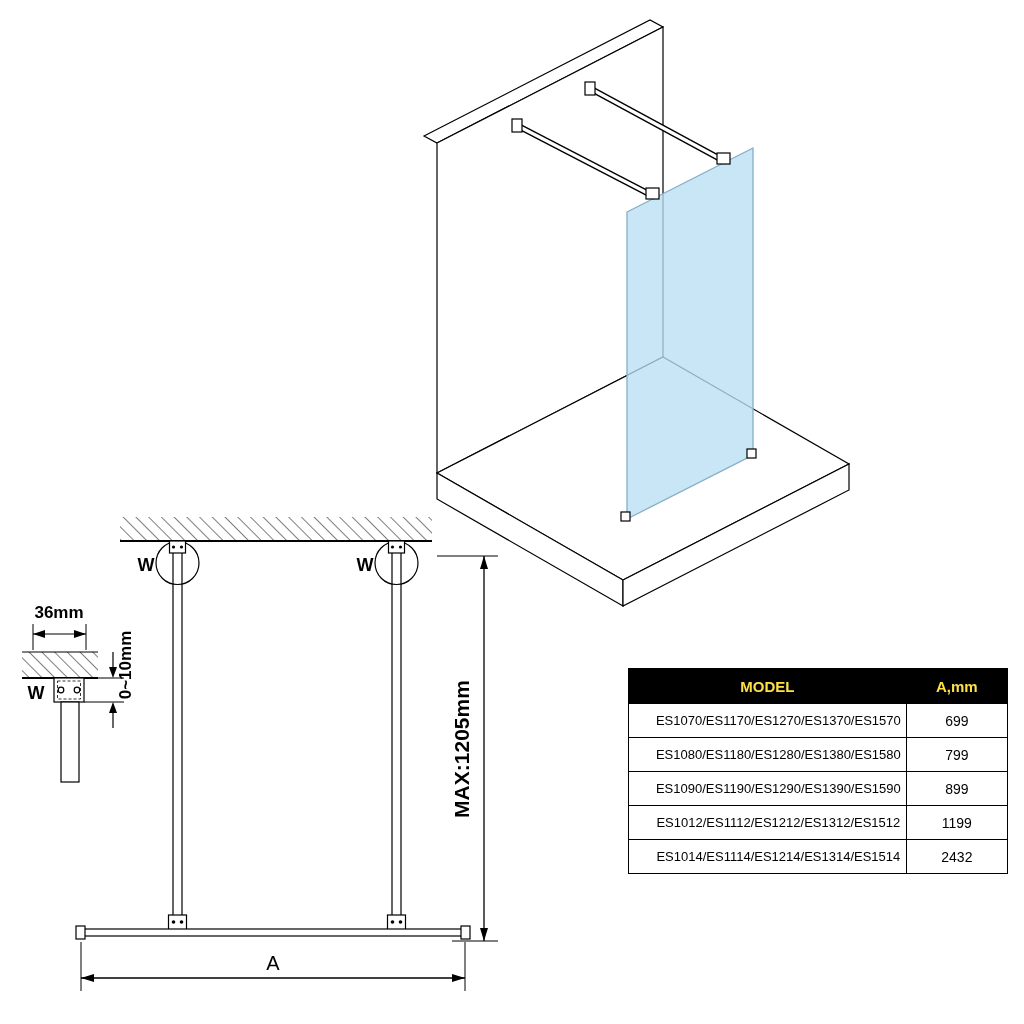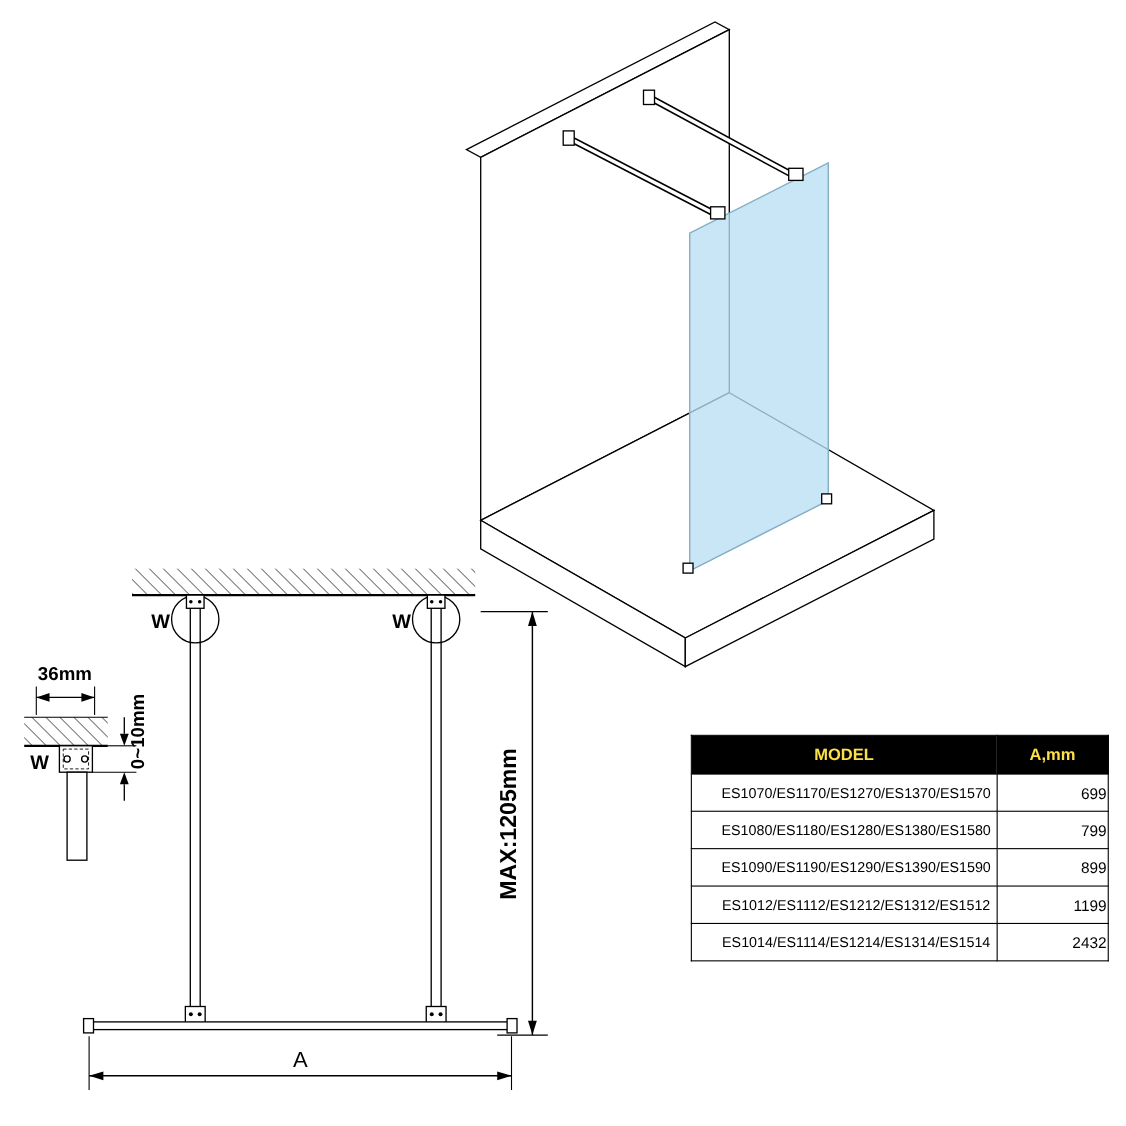--- a/index.html
+++ b/index.html
@@ -11,21 +11,21 @@
 
   .spec-table{position:absolute;left:628px;top:668px;width:380px;
               border-collapse:collapse;table-layout:fixed;background:#fff;}
   .spec-table th,.spec-table td{border:1px solid #000;}
   .spec-table th{height:32px;background:#000;color:#fde047;
                  font-size:15px;font-weight:bold;text-align:center;}
   .col-model{width:277px;}
   .col-a{width:101px;}
   .spec-table td{height:31px;vertical-align:middle;}
   td.model-cell{font-size:13px;padding-left:23px;text-align:center;white-space:nowrap;}
-  td.a-cell{font-size:14px;text-align:right;}
+  td.a-cell{font-size:14px;text-align:center;}
 </style>
 </head>
 <body>
 
 <div class="stage">
 
 <svg id="drawing" width="1024" height="1024" viewBox="0 0 1024 1024">
   <defs>
     <pattern id="hatch" width="9" height="9" patternUnits="userSpaceOnUse" patternTransform="rotate(-45)">
       <line x1="0" y1="0" x2="0" y2="9" stroke="#111" stroke-width="1.1"></line>

